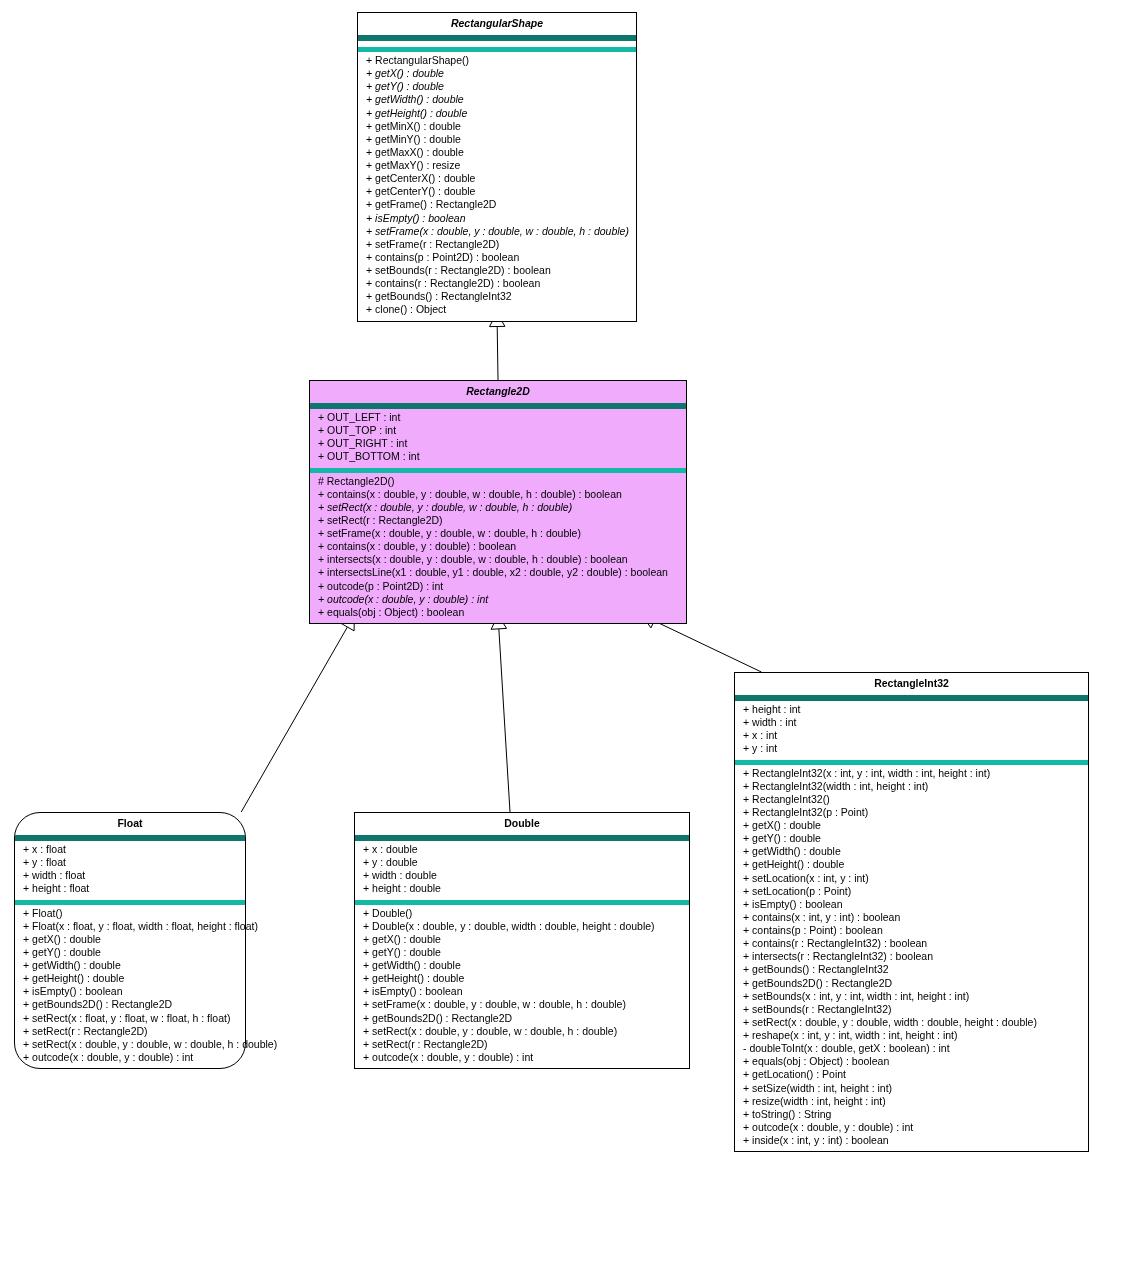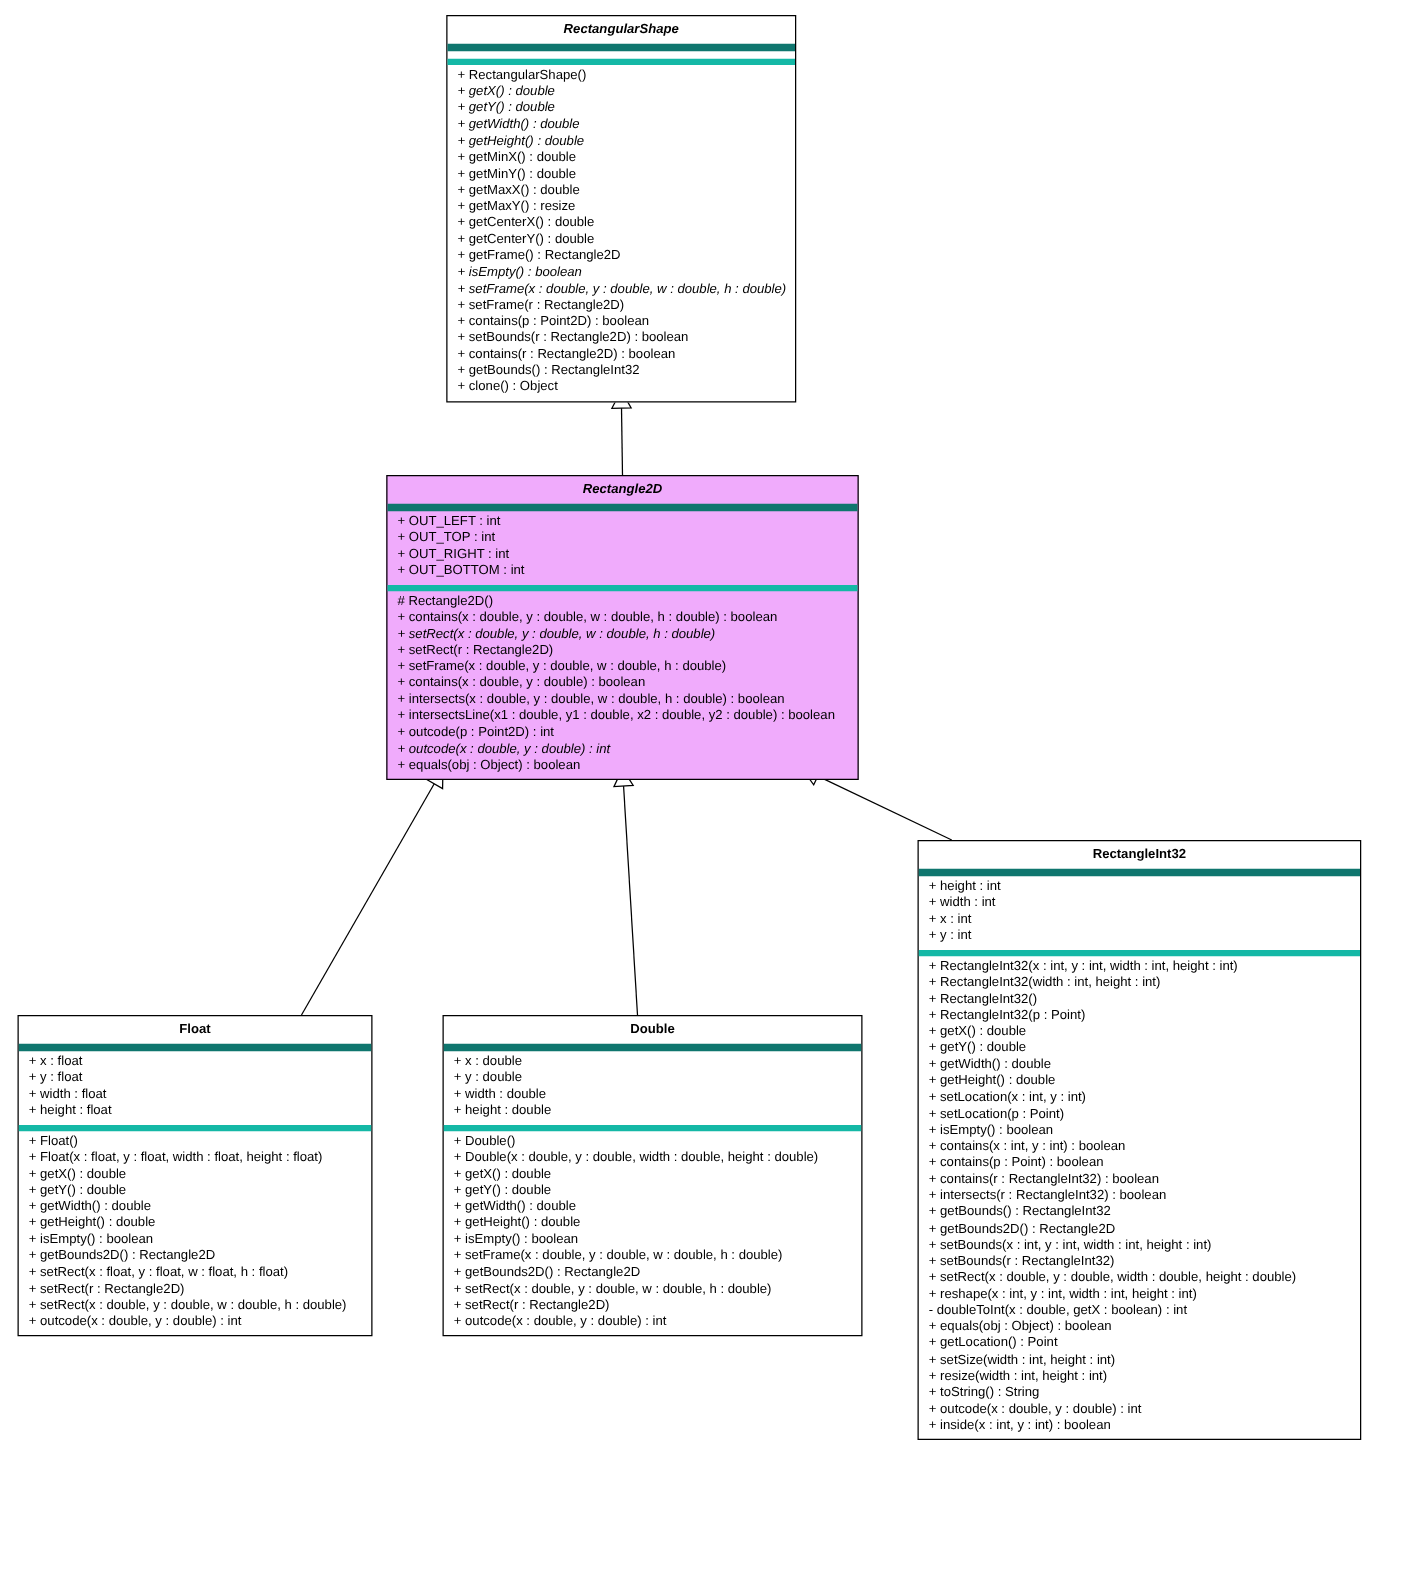--- a/index.html
+++ b/index.html
@@ -110,21 +110,21 @@
         <div class="member">+ setRect(r : Rectangle2D)</div>
         <div class="member">+ setFrame(x : double, y : double, w : double, h : double)</div>
         <div class="member">+ contains(x : double, y : double) : boolean</div>
         <div class="member">+ intersects(x : double, y : double, w : double, h : double) : boolean</div>
         <div class="member">+ intersectsLine(x1 : double, y1 : double, x2 : double, y2 : double) : boolean</div>
         <div class="member">+ outcode(p : Point2D) : int</div>
         <div class="member abstract">+ outcode(x : double, y : double) : int</div>
         <div class="member">+ equals(obj : Object) : boolean</div>
       </div>
     </div>
-    <div class="uml-class" style="left: 14px; top: 812px; width: 284px;">
+    <div class="uml-class" style="left: 14px; top: 812px; width: 232px; border-radius: 26px;">
       <div class="uml-name">Float</div>
       <div class="uml-section">
         <div class="member">+ x : float</div>
         <div class="member">+ y : float</div>
         <div class="member">+ width : float</div>
         <div class="member">+ height : float</div>
       </div>
       <div class="uml-section">
         <div class="member">+ Float()</div>
         <div class="member">+ Float(x : float, y : float, width : float, height : float)</div>

